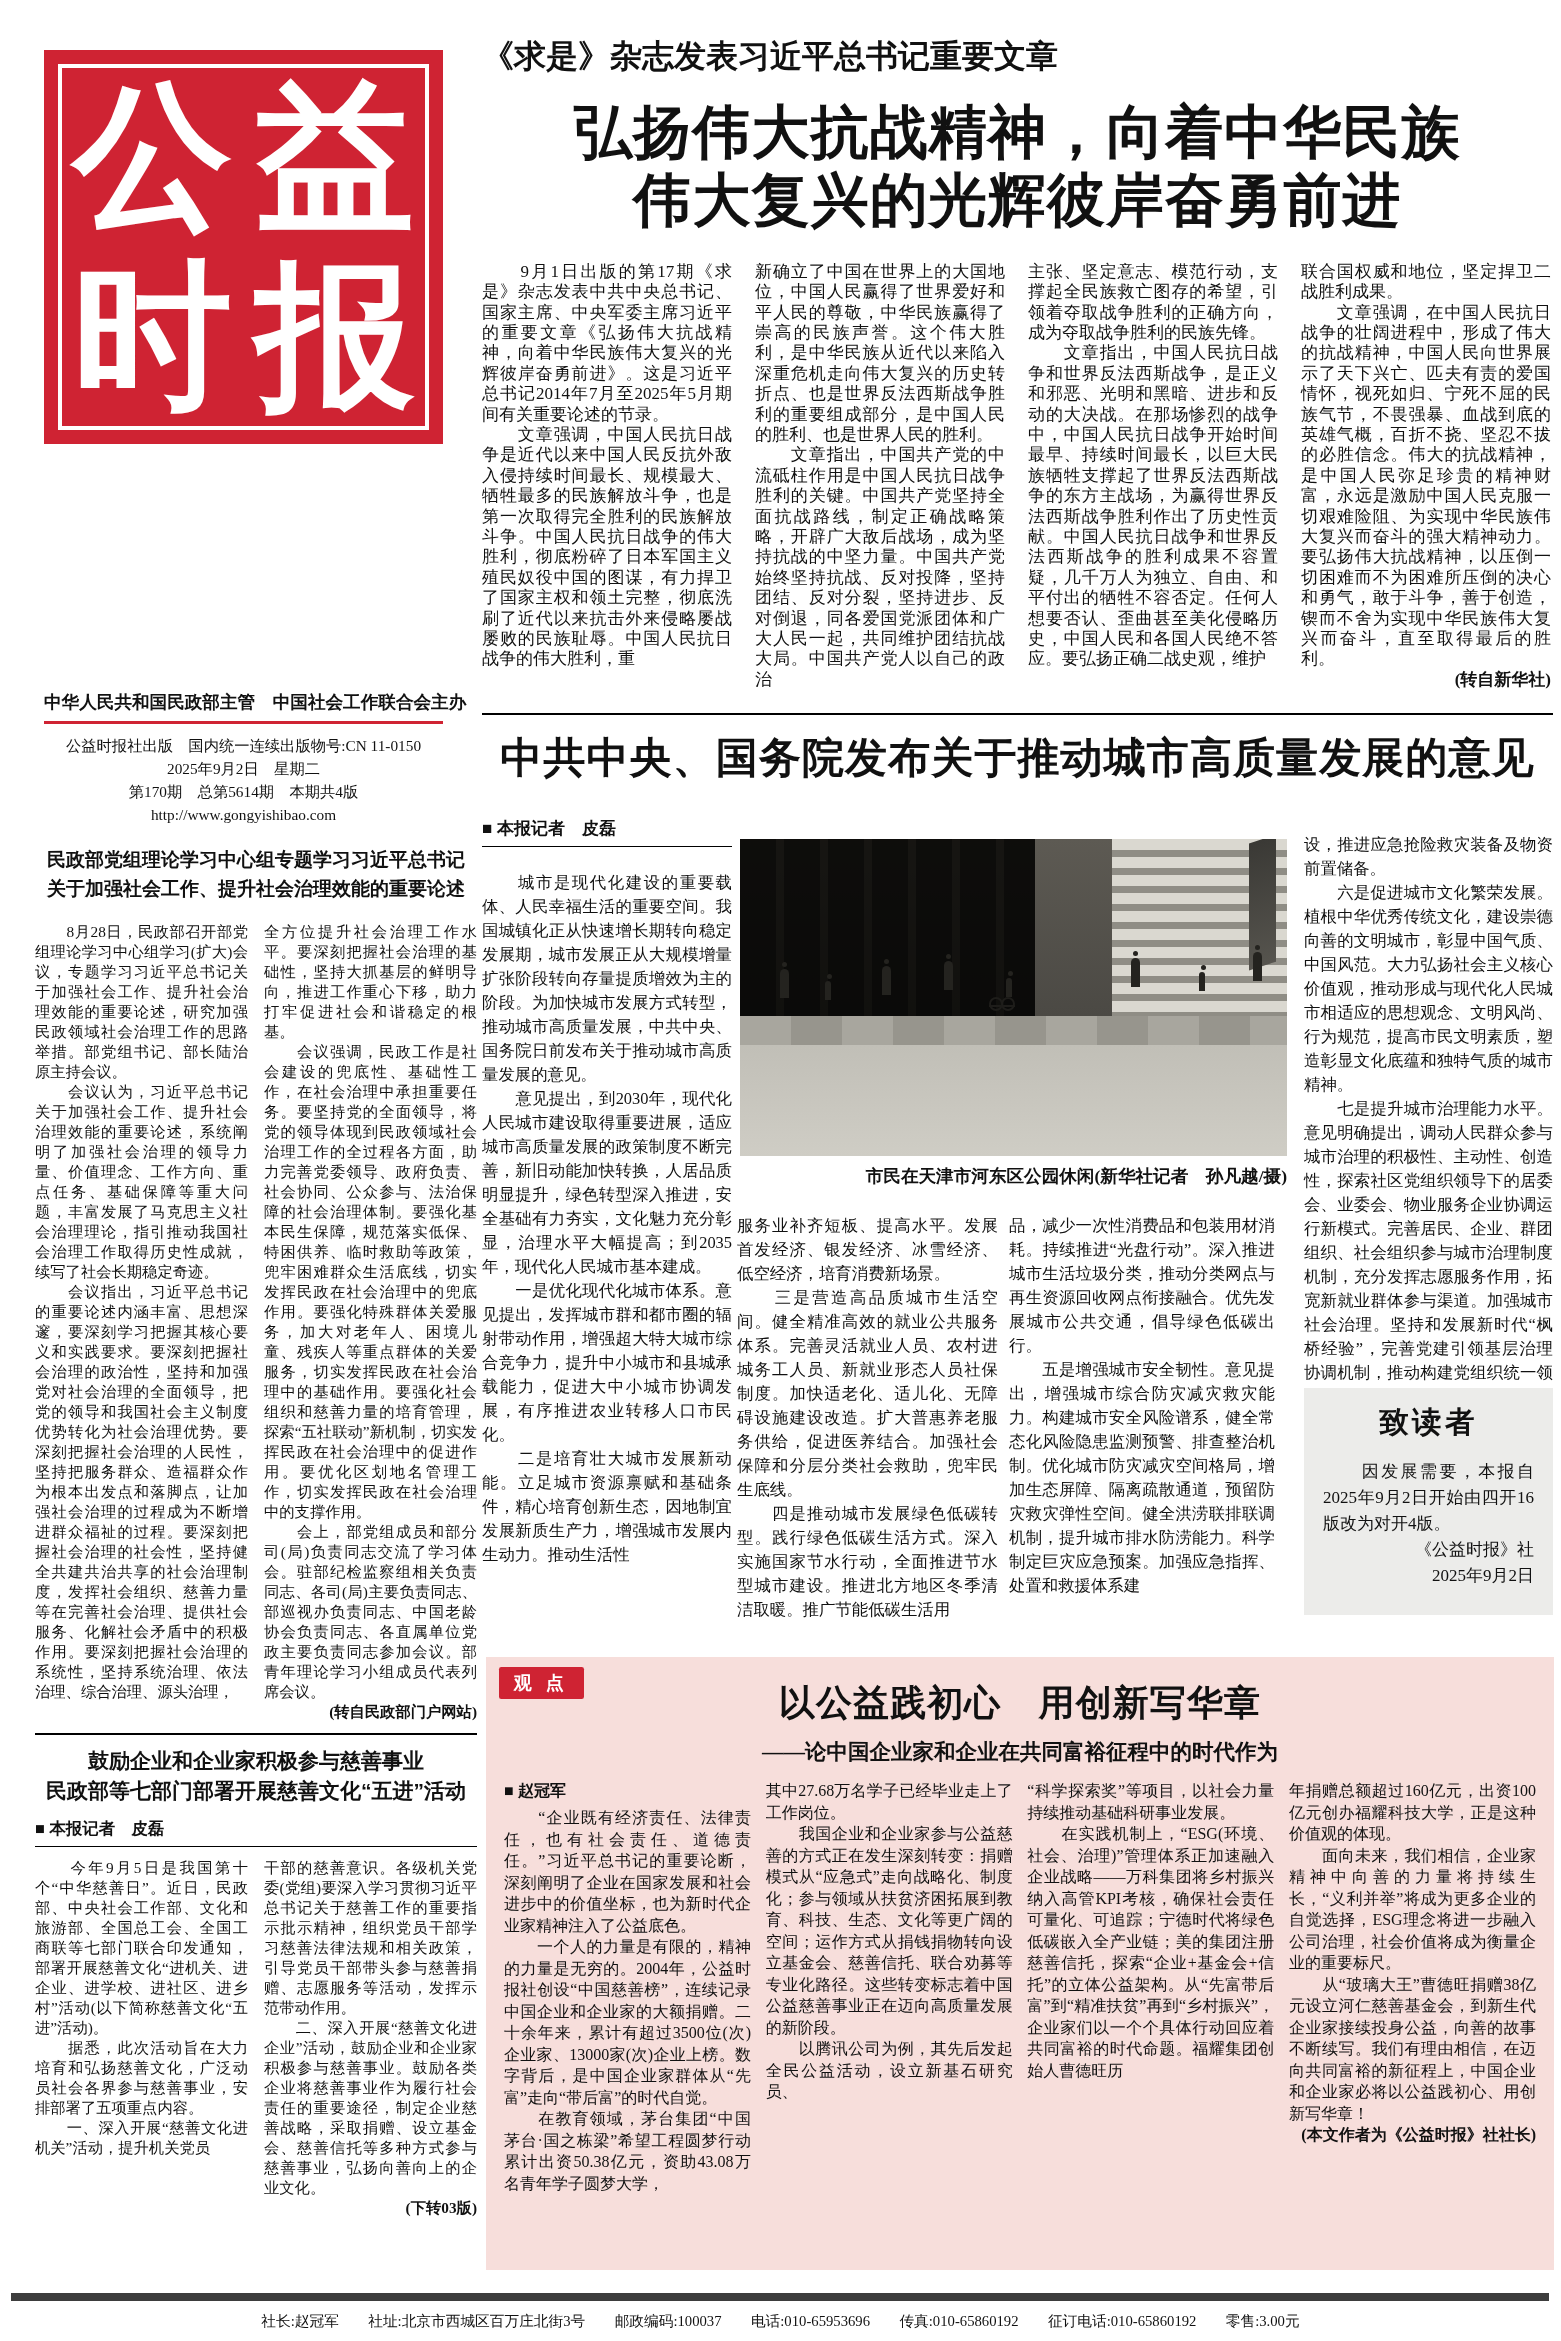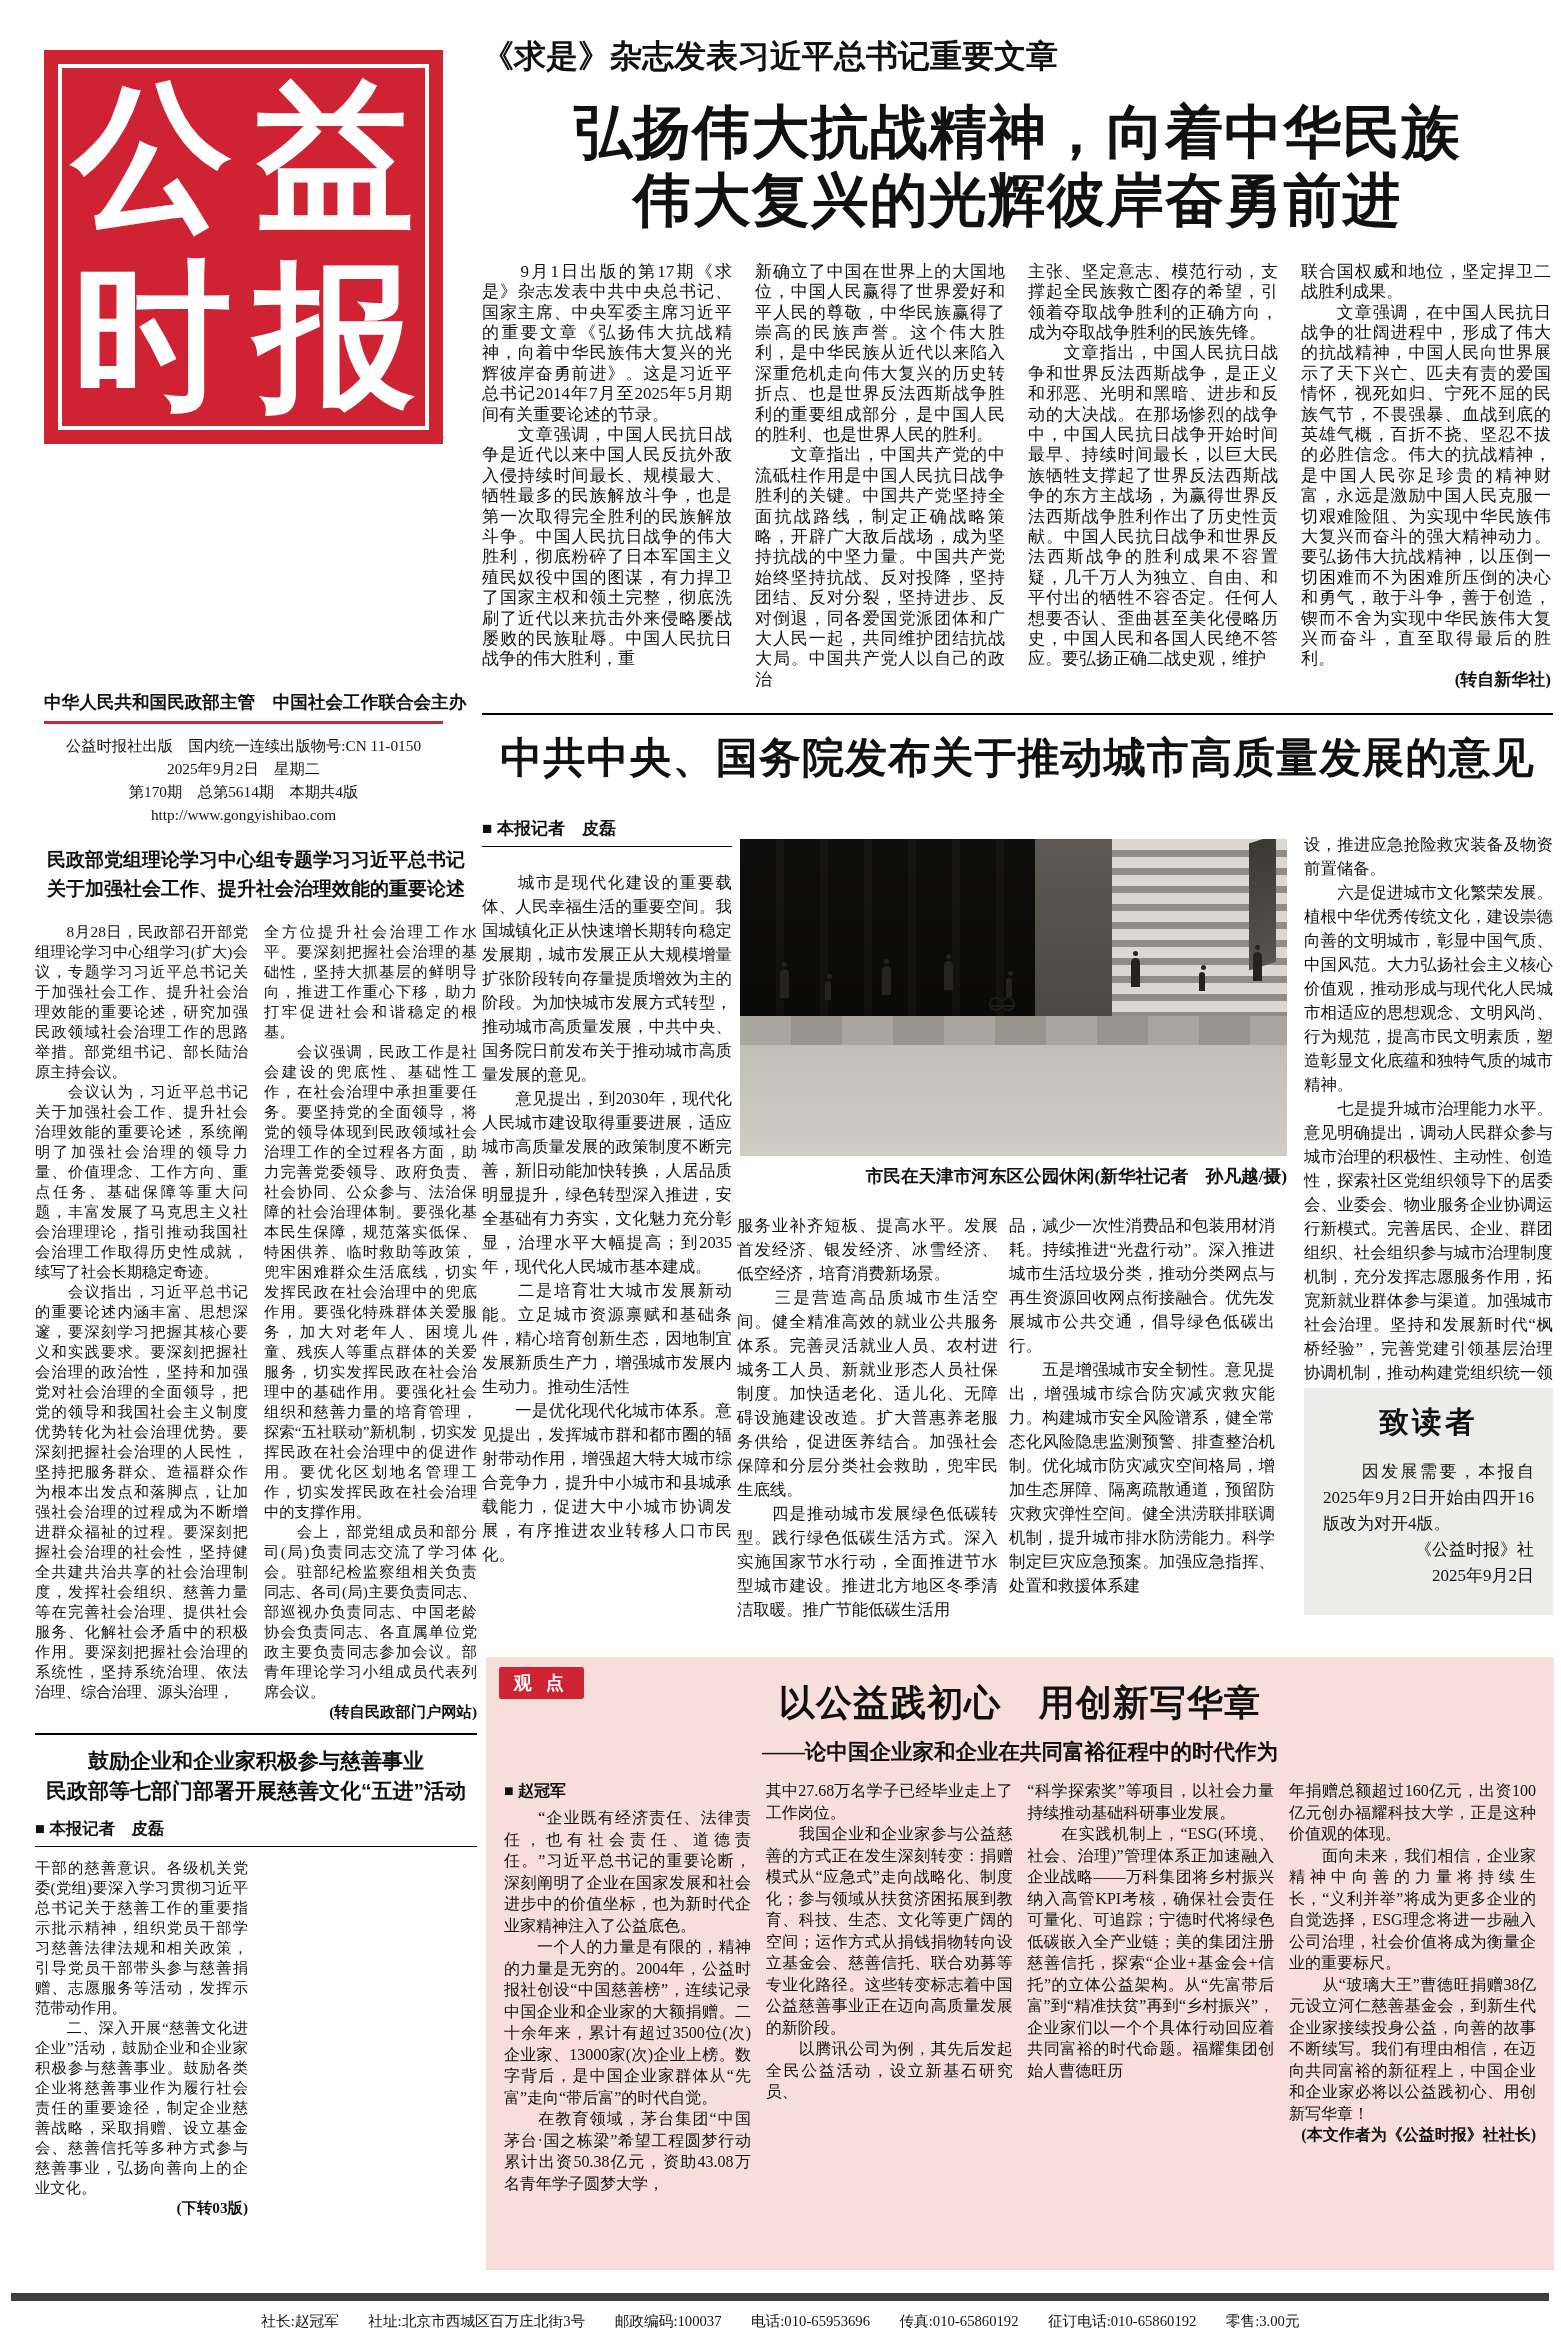--- a/index.html
+++ b/index.html
@@ -262,34 +262,39 @@
   <div class="left-rule"></div>
 
   <div class="charity">
     <div class="ch-headline sans">
       <div>鼓励企业和企业家积极参与慈善事业</div>
       <div>民政部等七部门部署开展慈善文化“五进”活动</div>
     </div>
     <div class="ch-byline sans">■ 本报记者　皮磊</div>
     <div class="ch-body">
       <div class="ch-col">
+          <p>　　今年9月5日是我国第十个“中华慈善日”。近日，民政部、中央社会工作部、文化和旅游部、全国总工会、全国工商联等七部门联合印发通知，部署开展慈善文化“进机关、进企业、进学校、进社区、进乡村”活动(以下简称慈善文化“五进”活动)。</p>
+          <p>　　据悉，此次活动旨在大力培育和弘扬慈善文化，广泛动员社会各界参与慈善事业，安排部署了五项重点内容。</p>
+          <p>　　一、深入开展“慈善文化进机关”活动，提升机关党员</p>
+        </div>
+      <div class="ch-col">
           <p>干部的慈善意识。各级机关党委(党组)要深入学习贯彻习近平总书记关于慈善工作的重要指示批示精神，组织党员干部学习慈善法律法规和相关政策，引导党员干部带头参与慈善捐赠、志愿服务等活动，发挥示范带动作用。</p>
           <p>　　二、深入开展“慈善文化进企业”活动，鼓励企业和企业家积极参与慈善事业。鼓励各类企业将慈善事业作为履行社会责任的重要途径，制定企业慈善战略，采取捐赠、设立基金会、慈善信托等多种方式参与慈善事业，弘扬向善向上的企业文化。</p>
           <p class="credit">(下转03版)</p>
         </div>
     </div>
   </div>
 
   <div class="city">
     <div class="city-byline sans">■ 本报记者　皮磊</div>
     <div class="city-col city-col1">
         <p>　　城市是现代化建设的重要载体、人民幸福生活的重要空间。我国城镇化正从快速增长期转向稳定发展期，城市发展正从大规模增量扩张阶段转向存量提质增效为主的阶段。为加快城市发展方式转型，推动城市高质量发展，中共中央、国务院日前发布关于推动城市高质量发展的意见。</p>
         <p>　　意见提出，到2030年，现代化人民城市建设取得重要进展，适应城市高质量发展的政策制度不断完善，新旧动能加快转换，人居品质明显提升，绿色转型深入推进，安全基础有力夯实，文化魅力充分彰显，治理水平大幅提高；到2035年，现代化人民城市基本建成。</p>
+        <p>　　一是优化现代化城市体系。意见提出，发挥城市群和都市圈的辐射带动作用，增强超大特大城市综合竞争力，提升中小城市和县城承载能力，促进大中小城市协调发展，有序推进农业转移人口市民化。</p>
         <p>　　二是培育壮大城市发展新动能。立足城市资源禀赋和基础条件，精心培育创新生态，因地制宜发展新质生产力，增强城市发展内生动力。推动生活性</p>
-        <p>　　一是优化现代化城市体系。意见提出，发挥城市群和都市圈的辐射带动作用，增强超大特大城市综合竞争力，提升中小城市和县城承载能力，促进大中小城市协调发展，有序推进农业转移人口市民化。</p>
       </div>
     <div class="photo">
       <div class="ph-glass"></div>
       <div class="ph-wall"></div>
       <div class="ph-stairs"></div>
       <div class="ph-rail"></div>
       <div class="ph-walk"></div>
       <div class="person" style="left:40px;top:130px;"></div>
       <div class="person small" style="left:85px;top:142px;"></div>
       <div class="person" style="left:142px;top:127px;"></div>

